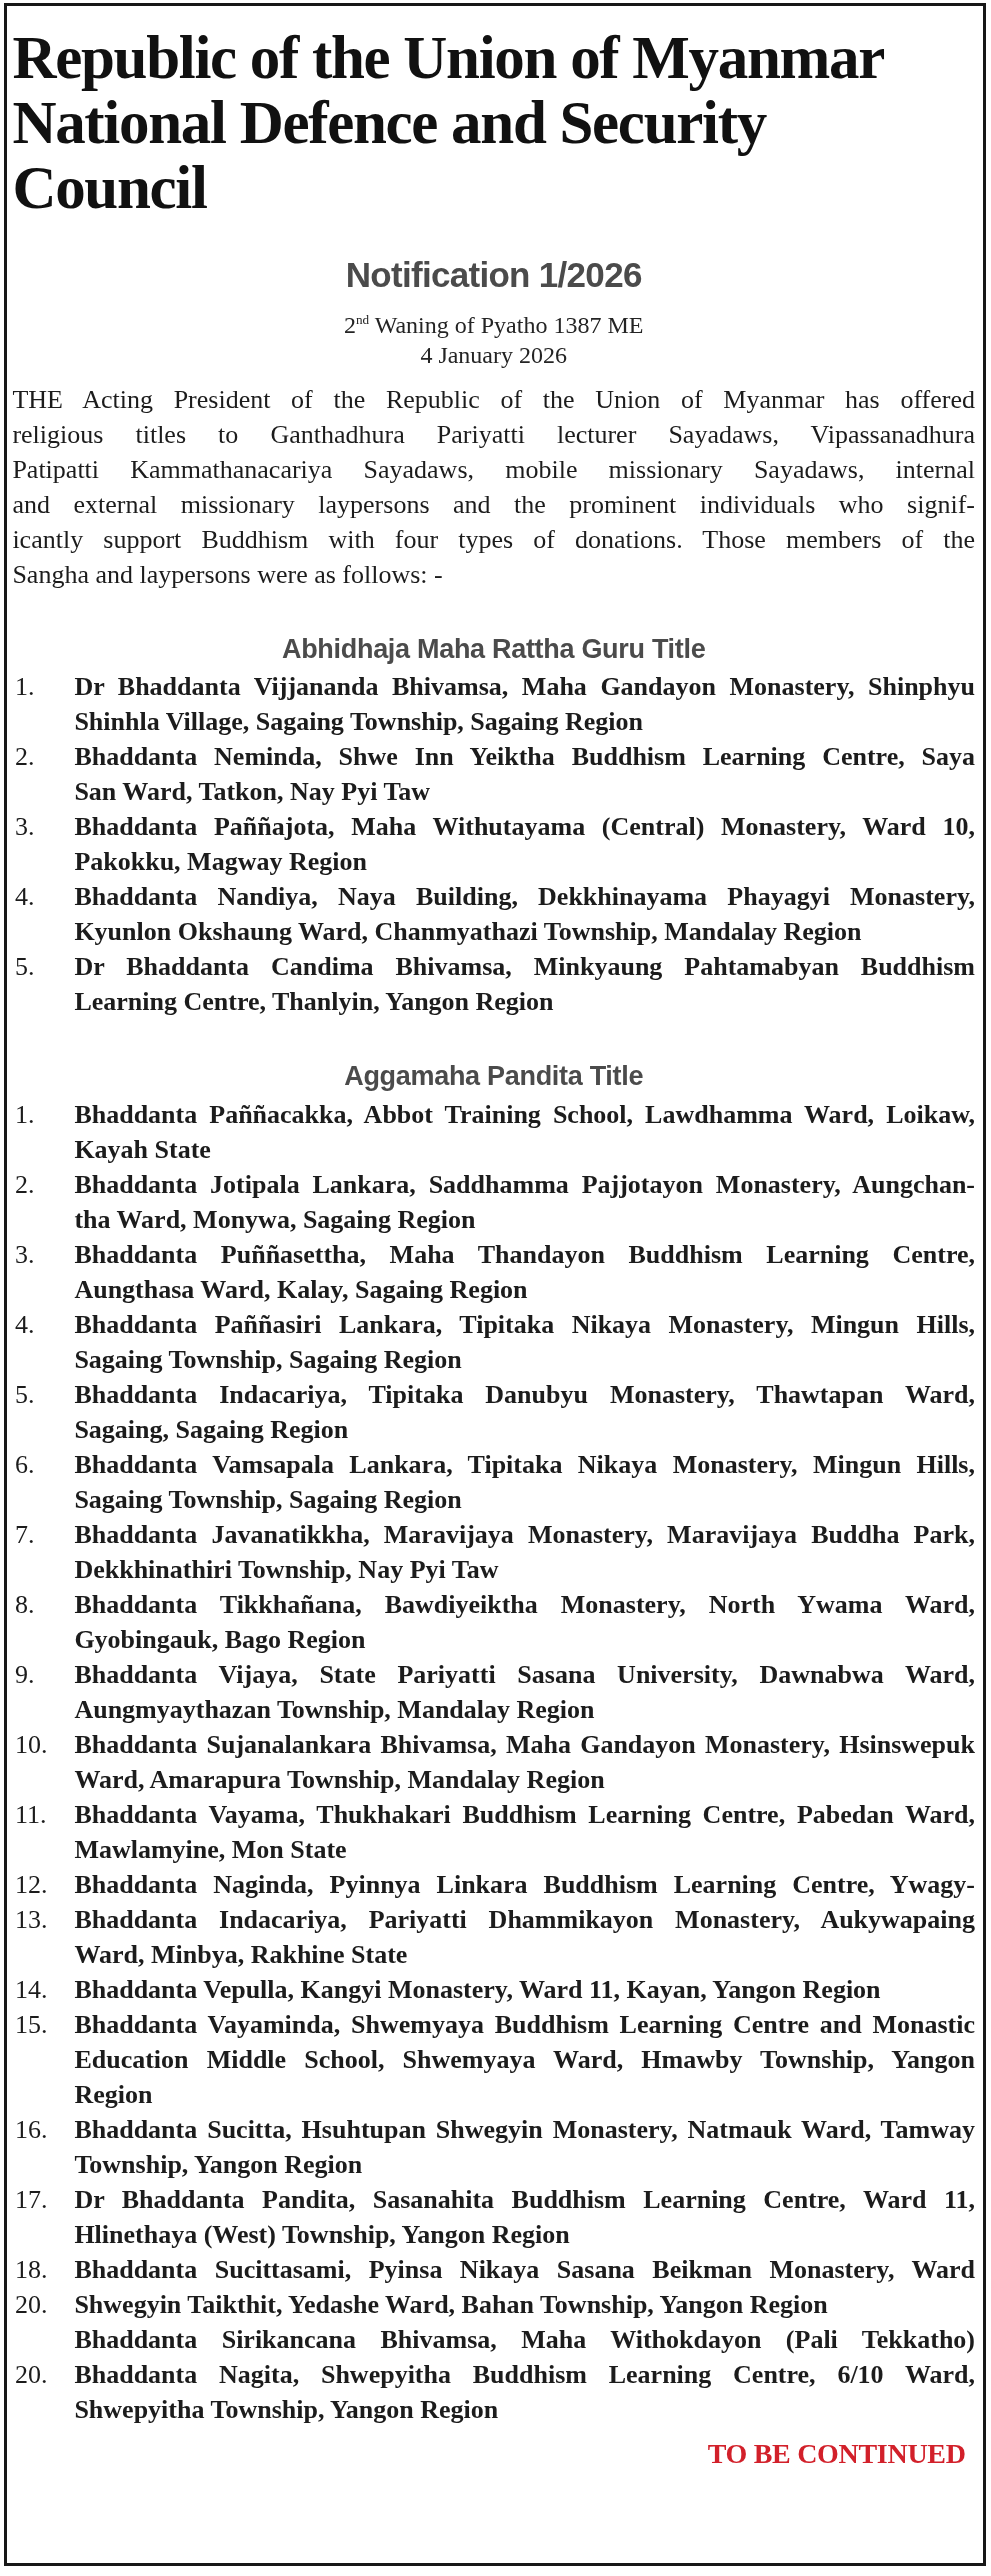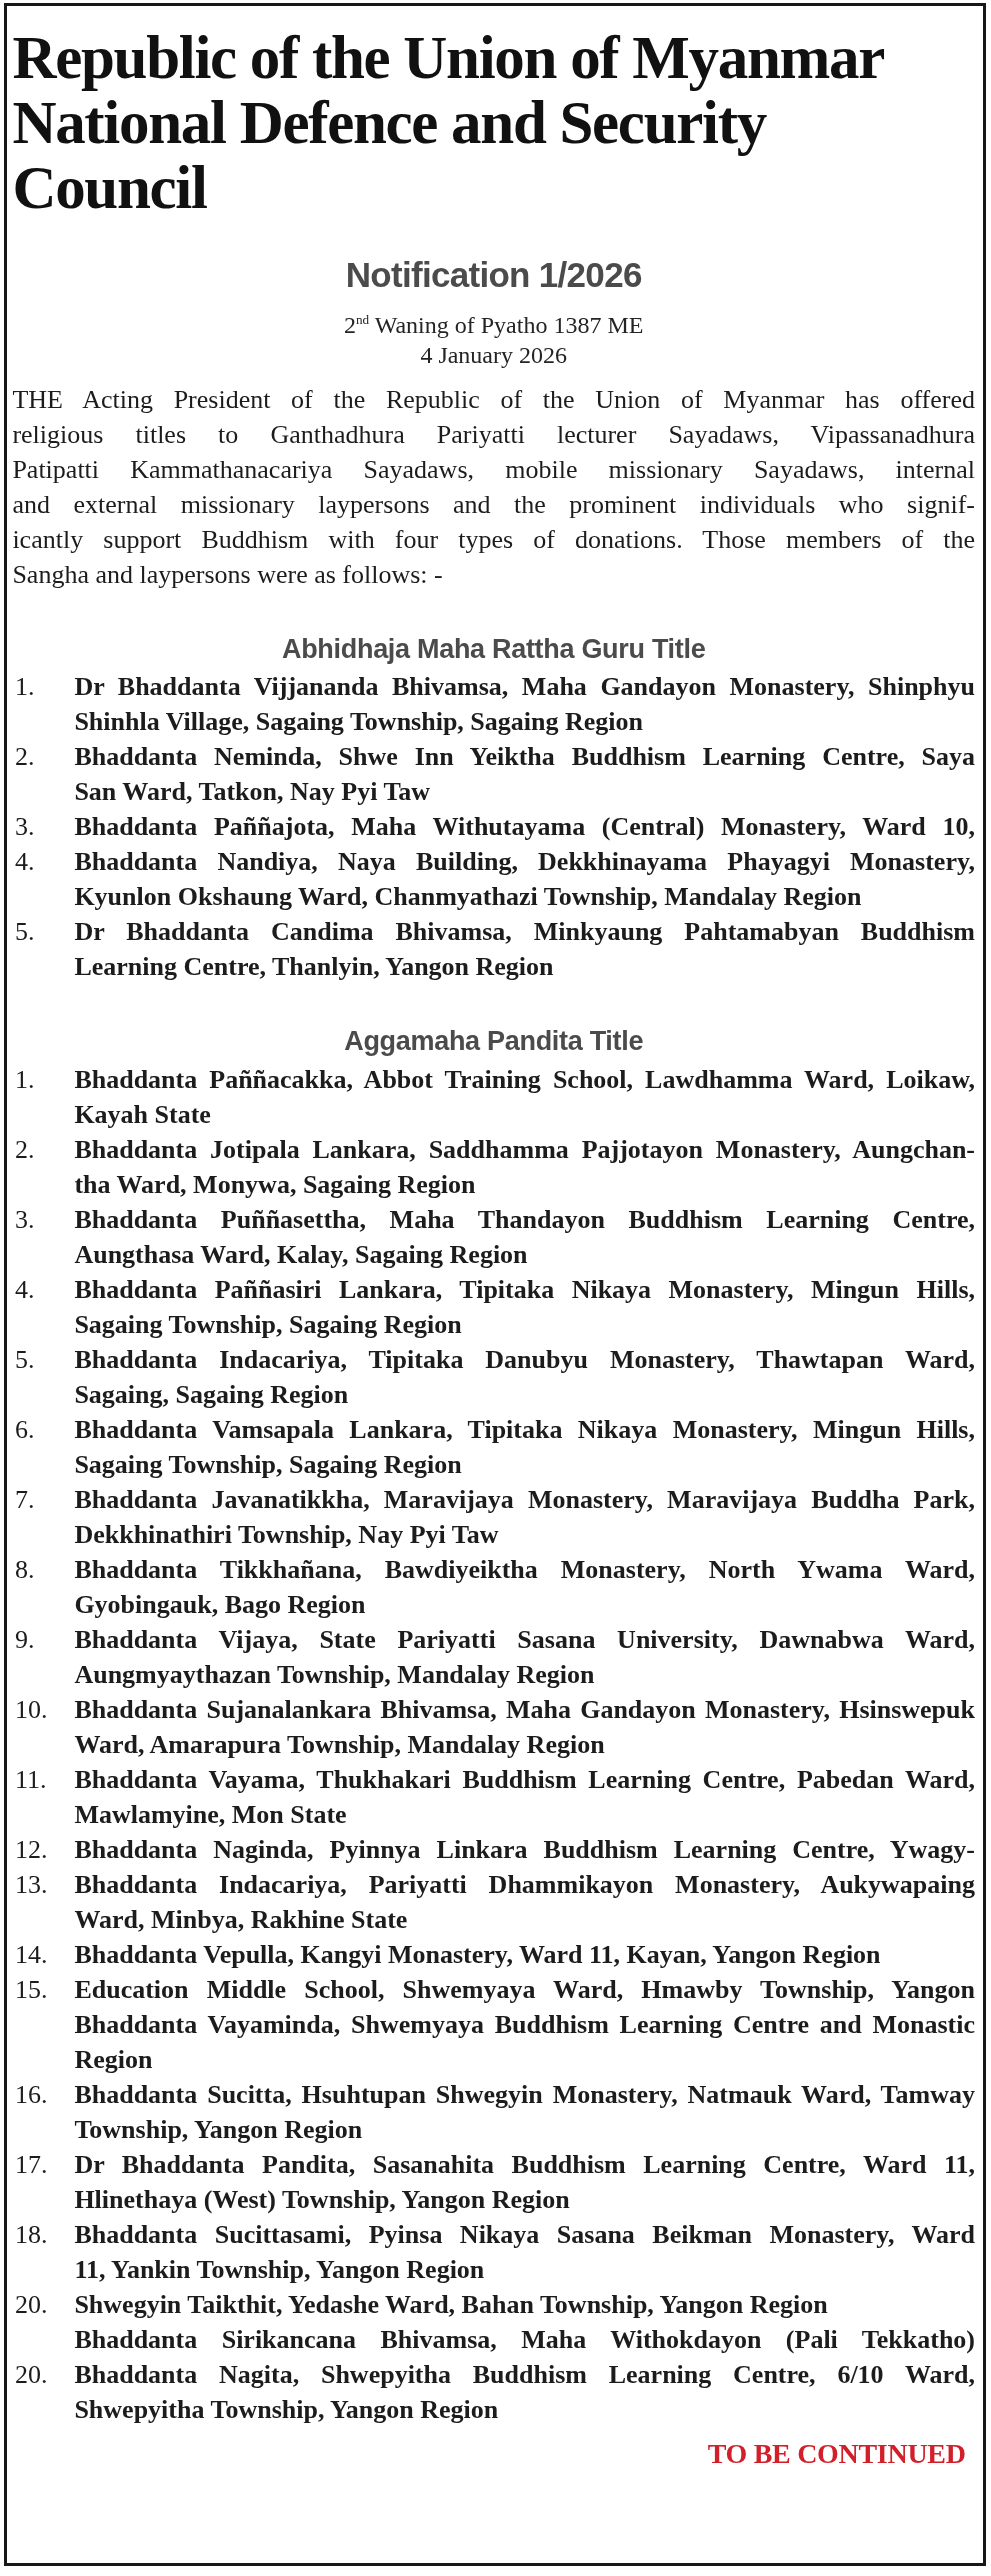--- a/index.html
+++ b/index.html
@@ -91,20 +91,21 @@
           <div class="num">2.</div>
           <div class="lines">
             <div class="line jline">Bhaddanta Neminda, Shwe Inn Yeiktha Buddhism Learning Centre, Saya</div>
             <div class="line">San Ward, Tatkon, Nay Pyi Taw</div>
           </div>
         </div>
         <div class="item">
           <div class="num">3.</div>
           <div class="lines">
             <div class="line jline">Bhaddanta Paññajota, Maha Withutayama (Central) Monastery, Ward 10,</div>
+            <div class="line">Pakokku, Magway Region</div>
           </div>
         </div>
         <div class="item">
           <div class="num">4.</div>
           <div class="lines">
             <div class="line jline">Bhaddanta Nandiya, Naya Building, Dekkhinayama Phayagyi Monastery,</div>
             <div class="line">Kyunlon Okshaung Ward, Chanmyathazi Township, Mandalay Region</div>
           </div>
         </div>
         <div class="item">
@@ -209,22 +210,22 @@
         </div>
         <div class="item">
           <div class="num">14.</div>
           <div class="lines">
             <div class="line">Bhaddanta Vepulla, Kangyi Monastery, Ward 11, Kayan, Yangon Region</div>
           </div>
         </div>
         <div class="item">
           <div class="num">15.</div>
           <div class="lines">
+            <div class="line jline">Bhaddanta Vayaminda, Shwemyaya Buddhism Learning Centre and Monastic</div>
             <div class="line jline">Education Middle School, Shwemyaya Ward, Hmawby Township, Yangon</div>
-            <div class="line jline">Bhaddanta Vayaminda, Shwemyaya Buddhism Learning Centre and Monastic</div>
             <div class="line">Region</div>
           </div>
         </div>
         <div class="item">
           <div class="num">16.</div>
           <div class="lines">
             <div class="line jline">Bhaddanta Sucitta, Hsuhtupan Shwegyin Monastery, Natmauk Ward, Tamway</div>
             <div class="line">Township, Yangon Region</div>
           </div>
         </div>
@@ -232,21 +233,20 @@
           <div class="num">17.</div>
           <div class="lines">
             <div class="line jline">Dr Bhaddanta Pandita, Sasanahita Buddhism Learning Centre, Ward 11,</div>
             <div class="line">Hlinethaya (West) Township, Yangon Region</div>
           </div>
         </div>
         <div class="item">
           <div class="num">18.</div>
           <div class="lines">
             <div class="line jline">Bhaddanta Sucittasami, Pyinsa Nikaya Sasana Beikman Monastery, Ward</div>
-            <div class="line">11, Yankin Township, Yangon Region</div>
           </div>
         </div>
         <div class="item">
           <div class="num">20.</div>
           <div class="lines">
             <div class="line">Shwegyin Taikthit, Yedashe Ward, Bahan Township, Yangon Region</div>
             <div class="line jline">Bhaddanta Sirikancana Bhivamsa, Maha Withokdayon (Pali Tekkatho)</div>
           </div>
         </div>
         <div class="item">

